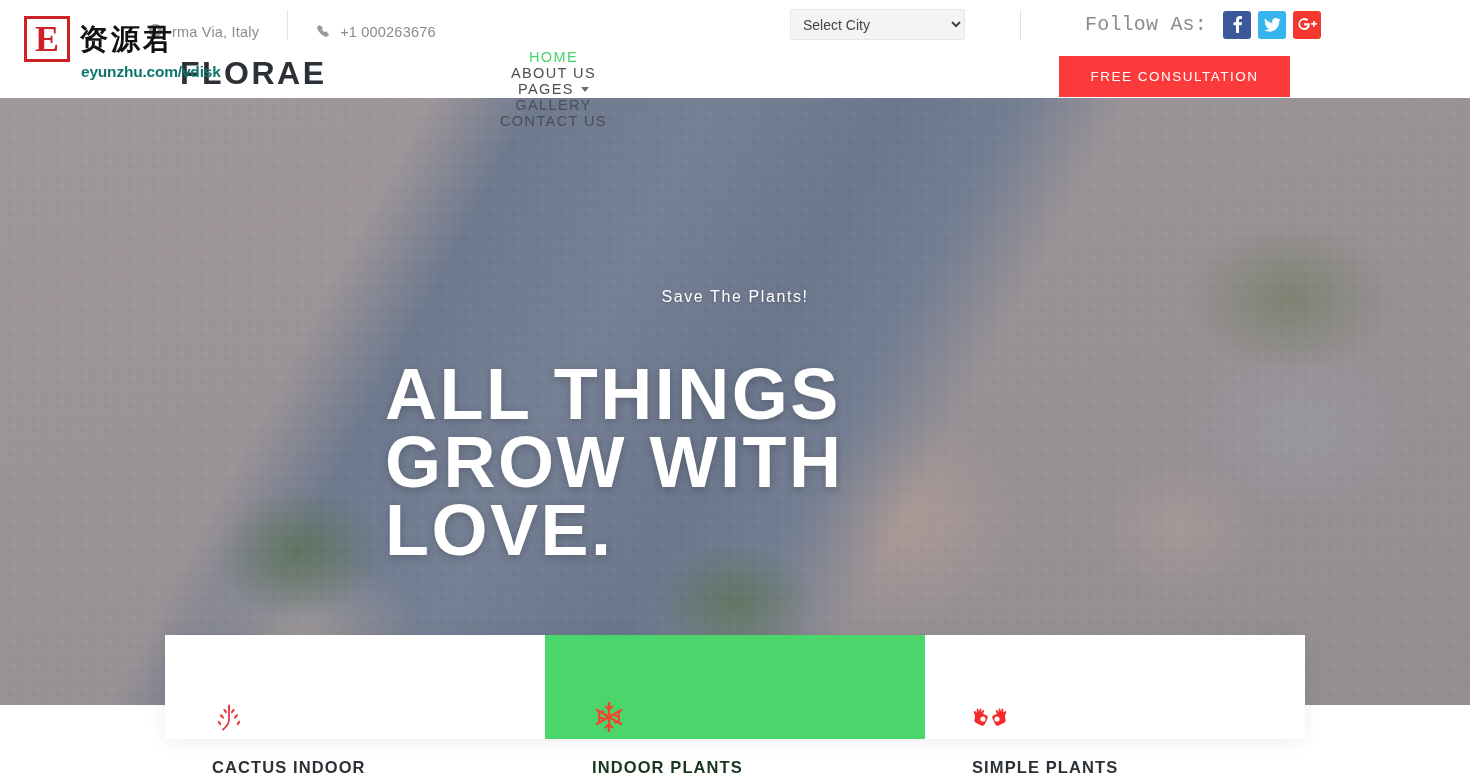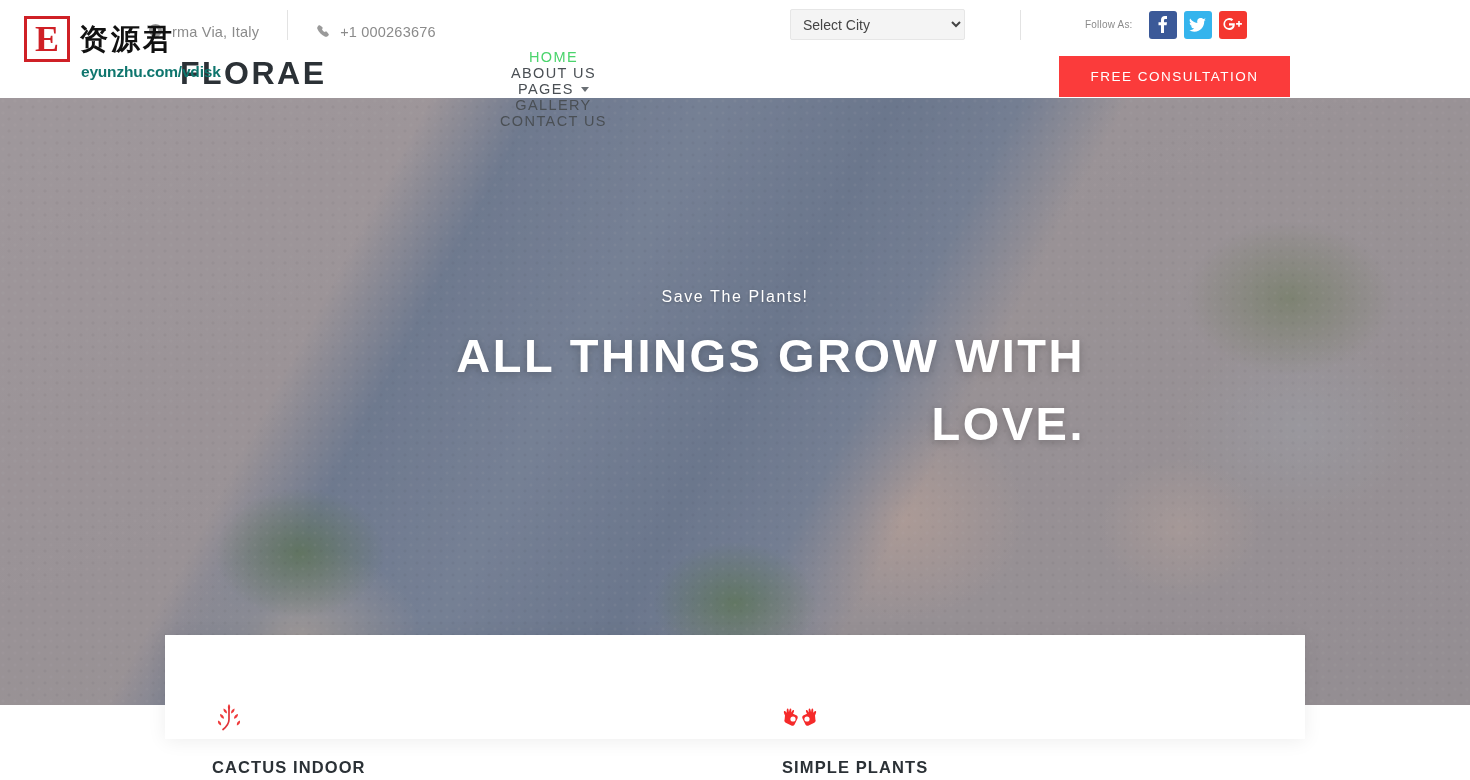--- a/index.html
+++ b/index.html
@@ -94,25 +94,26 @@
   }
 
   .tb-divider-right {
     width: 1px;
     height: 30px;
     background: #e3e3e3;
     margin-right: 64px;
   }
 
   .follow-label {
-    font-size: 10px;
+    font-size: 20px;
     color: #8b8b8b;
     margin-right: 16px;
     white-space: nowrap;
     letter-spacing: 0.2px;
+    font-family: Liberation Mono, monospace;
   }
 
   .social {
     display: flex;
     gap: 7px;
   }
 
   .social a {
     width: 28px;
     height: 28px;
@@ -269,28 +270,29 @@
 
   .hero-sub {
     font-size: 16px;
     color: #ffffff;
     letter-spacing: 1.6px;
     margin-bottom: 16px;
     text-shadow: 0 1px 3px rgba(0,0,0,.25);
   }
 
   .hero-title {
-    font-size: 47px;
+    font-size: 72px;
     line-height: 68px;
     font-weight: bold;
     color: #ffffff;
     letter-spacing: 2.5px;
-    text-align: right;
+    text-align: left;
     max-width: 700px;
     text-shadow: 0 2px 8px rgba(0,0,0,.22);
+    margin-top: 38px;
   }
 
   
   .cards {
     position: absolute;
     left: 165px;
     top: 635px;
     width: 1140px;
     height: 104px;
     display: flex;
@@ -479,20 +481,40 @@
             <path d="M26 14c.2 2.4-1.7 4.5-4 4.7-.2-2.4 1.7-4.5 4-4.7z"></path>
             <path d="M6 20.5c2.2.5 3.6 2.8 3.1 5-2.2-.5-3.6-2.8-3.1-5z"></path>
             <path d="M28 20.5c.5 2.2-.9 4.5-3.1 5-.5-2.2.9-4.5 3.1-5z"></path>
           </g>
           <path d="M17 7.5v12c0 4-2.3 7-6 10" stroke="#e0333a" stroke-width="1.7" fill="none" stroke-linecap="round"></path>
         </svg>
       </div>
       <div class="card-title">CACTUS INDOOR</div>
     </div>
 
+    <div class="card highlight">
+      <div class="card-icon">
+        <svg width="34" height="34" viewBox="0 0 34 34">
+          <g stroke="#f2452f" stroke-width="2.4" stroke-linecap="round" fill="none">
+            <line x1="17" y1="3" x2="17" y2="31"></line>
+            <line x1="4.9" y1="10" x2="29.1" y2="24"></line>
+            <line x1="4.9" y1="24" x2="29.1" y2="10"></line>
+          </g>
+          <g stroke="#f2452f" stroke-width="2.1" stroke-linecap="round" fill="none">
+            <path d="M13.5 6.5L17 9.5l3.5-3"></path>
+            <path d="M13.5 27.5L17 24.5l3.5 3"></path>
+            <path d="M7.3 16.6L7 12.5l4-1.1"></path>
+            <path d="M26.7 17.4l.3 4.1-4 1.1"></path>
+            <path d="M7 21.5l.3-4.1 4 1.1"></path>
+            <path d="M27 12.5l-.3 4.1-4-1.1"></path>
+          </g>
+        </svg>
+      </div>
+      <div class="card-title">INDOOR PLANTS</div>
+    </div>
 
     <div class="card">
       <div class="card-icon">
         <svg width="36" height="30" viewBox="0 0 36 30">
           <g fill="#f52a2a">
             <path d="M3 13.5c-.7-1.6-1.6-3.4-1-4.2.7-.9 1.9.2 2.7 1.5.1-1.8-.2-4.2.8-4.4 1.1-.2 1.2 2.1 1.4 3.8.4-1.7.7-4 1.8-3.8 1 .2 .6 2.4.4 4.1.8-1.3 1.9-3.1 2.7-2.4.8.7-.1 2.3-.8 3.7l3.3 1.4c1.3.6 1.8 2 1.2 3.2l-2.9 6c-.6 1.2-2.1 1.7-3.3 1.1l-5.6-2.7c-1.2-.6-1.7-2-1.1-3.2L3 13.5z"></path>
             <path d="M33 13.5c.7-1.6 1.6-3.4 1-4.2-.7-.9-1.9.2-2.7 1.5-.1-1.8.2-4.2-.8-4.4-1.1-.2-1.2 2.1-1.4 3.8-.4-1.7-.7-4-1.8-3.8-1 .2-.6 2.4-.4 4.1-.8-1.3-1.9-3.1-2.7-2.4-.8.7.1 2.3.8 3.7l-3.3 1.4c-1.3.6-1.8 2-1.2 3.2l2.9 6c.6 1.2 2.1 1.7 3.3 1.1l5.6-2.7c1.2-.6 1.7-2 1.1-3.2L33 13.5z"></path>
           </g>
           <circle cx="11" cy="17" r="2.6" fill="#ffffff"></circle>
           <circle cx="25" cy="17" r="2.6" fill="#ffffff"></circle>

